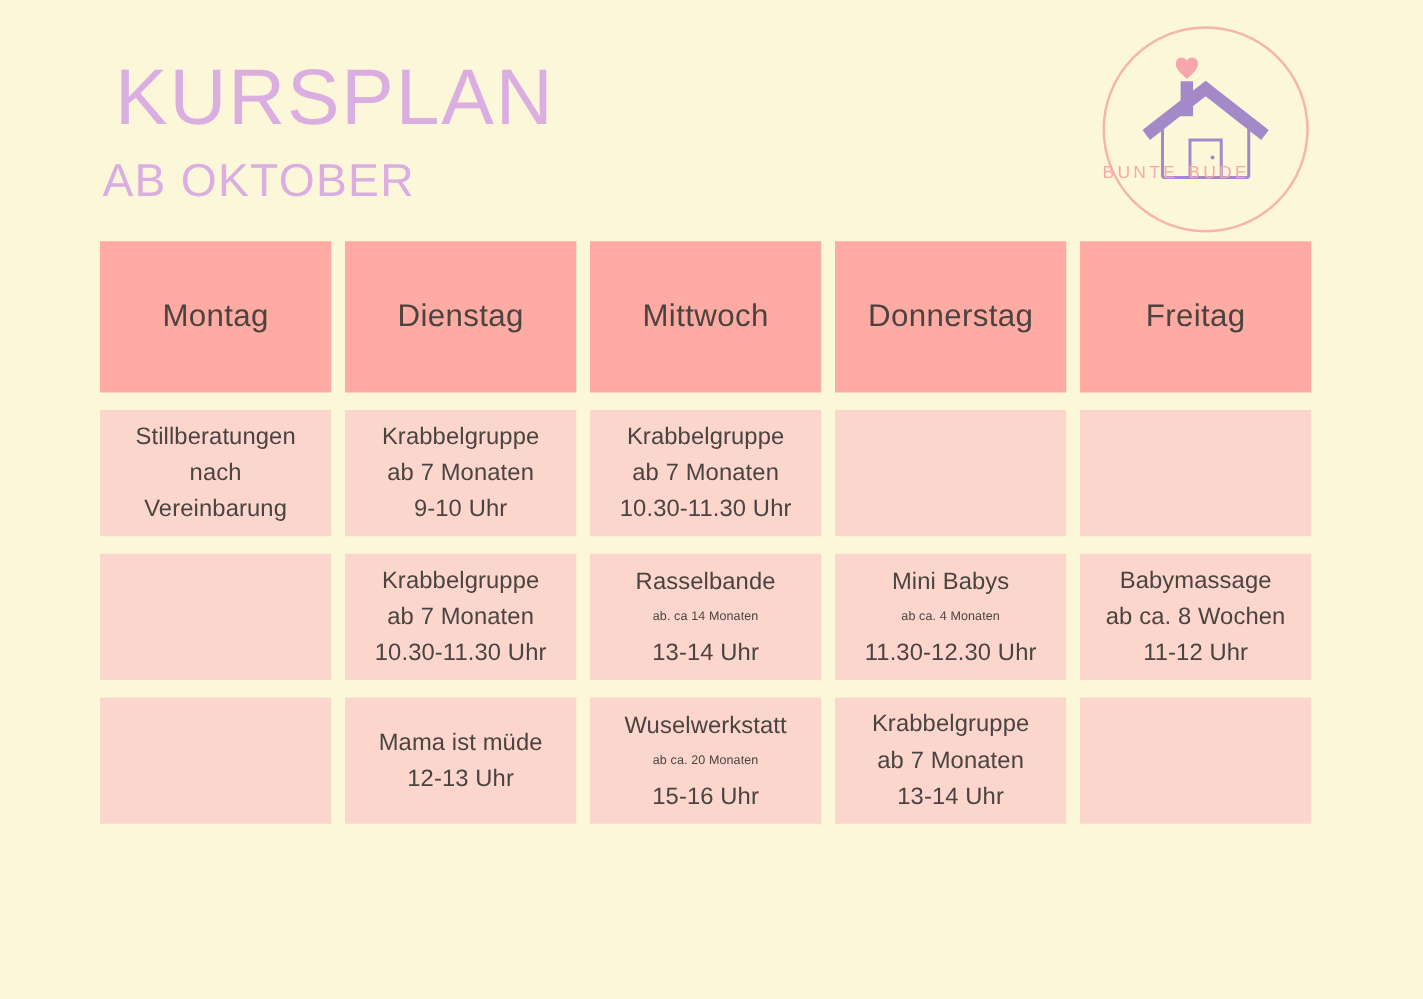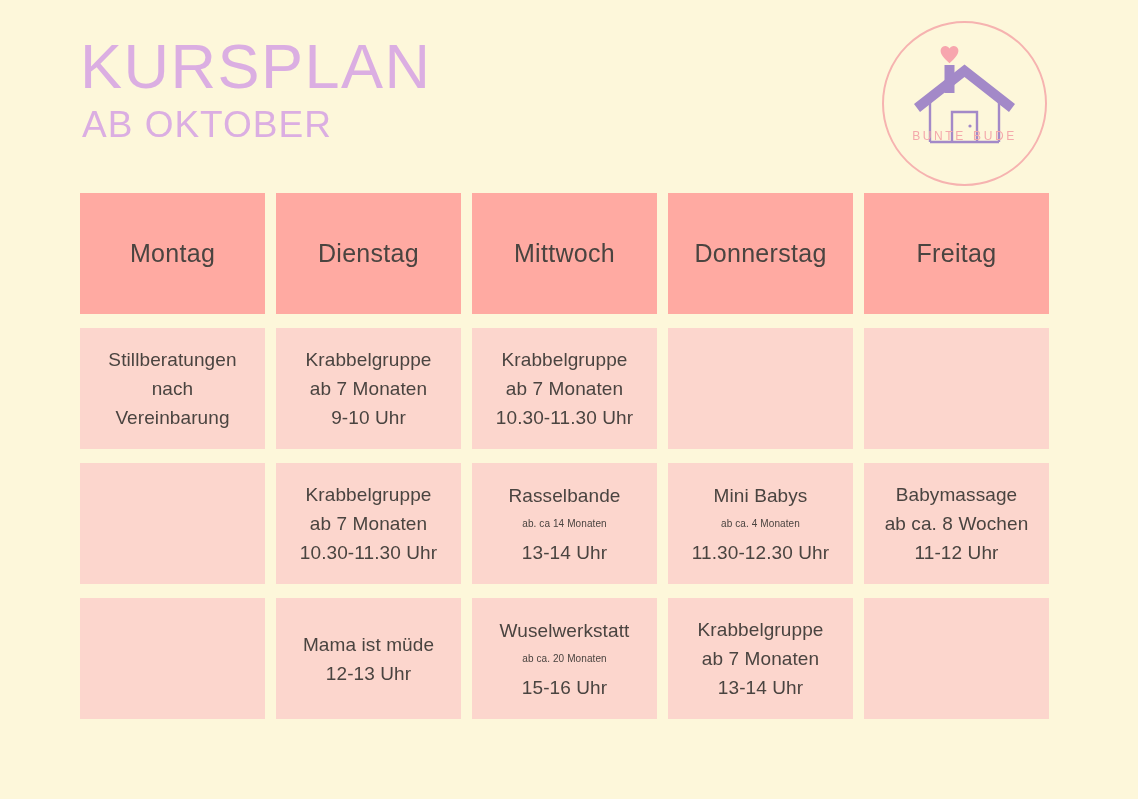--- a/index.html
+++ b/index.html
@@ -30,21 +30,21 @@
     top: 34px;
     width: 800px;
   }
   .title {
     font-family: "Liberation Sans", sans-serif;
     font-size: 63px;
     line-height: 64px;
     letter-spacing: 1.5px;
     font-weight: 400;
     color: #DBAEE2;
-    margin: 0;
+    margin: 12px;
     white-space: nowrap;
   }
   .subtitle {
     font-family: "Liberation Sans", sans-serif;
     font-size: 37px;
     line-height: 46px;
     letter-spacing: 1px;
     font-weight: 400;
     color: #DBAEE2;
     margin: 4px 0 0 2px;
@@ -69,23 +69,23 @@
   .logo svg {
     position: absolute;
     left: 0;
     top: 0;
   }
   .logo-word {
     position: absolute;
     left: 0;
     top: 104px;
     width: 165px;
-    text-align: center;
-    font-family: "Liberation Sans", sans-serif;
-    font-size: 17px;
+    text-align: left;
+    font-family: "Liberation Sans", sans-serif;
+    font-size: 20px;
     letter-spacing: 2.6px;
     color: #F4A9AC;
     font-variant: small-caps;
     text-transform: lowercase;
   }
 
   
   .grid {
     position: absolute;
     left: 80px;
@@ -103,21 +103,21 @@
     background: #FFAAA2;
     display: flex;
     align-items: center;
     justify-content: center;
     color: #4A4440;
     font-size: 25px;
     letter-spacing: 0.3px;
   }
 
   .cell {
-    height: 121px;
+    height: 101px;
     background: #FCD6CD;
     display: flex;
     flex-direction: column;
     align-items: center;
     justify-content: center;
     color: #4A4440;
     text-align: center;
     padding: 0 6px;
     box-sizing: border-box;
   }

